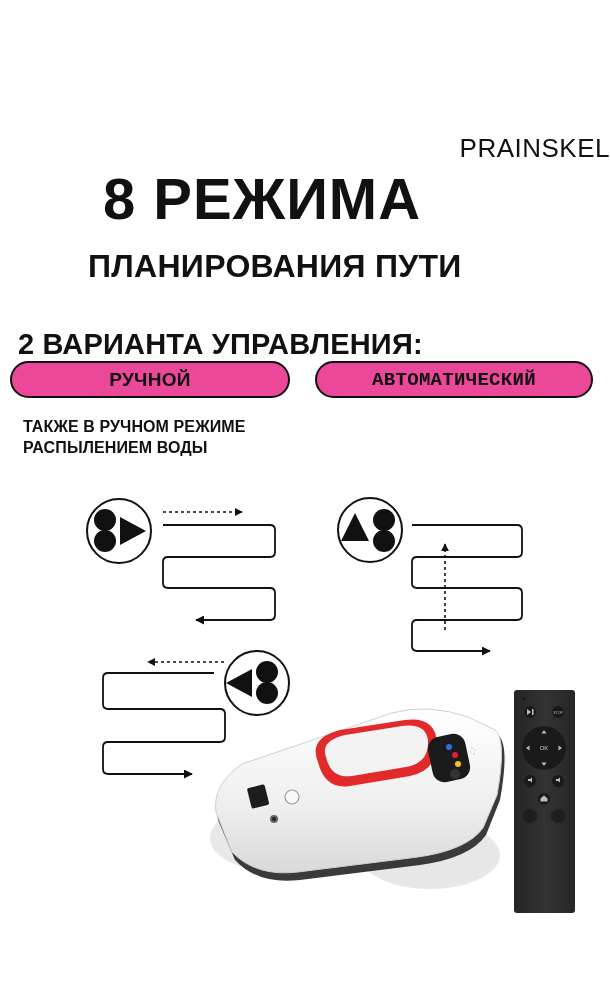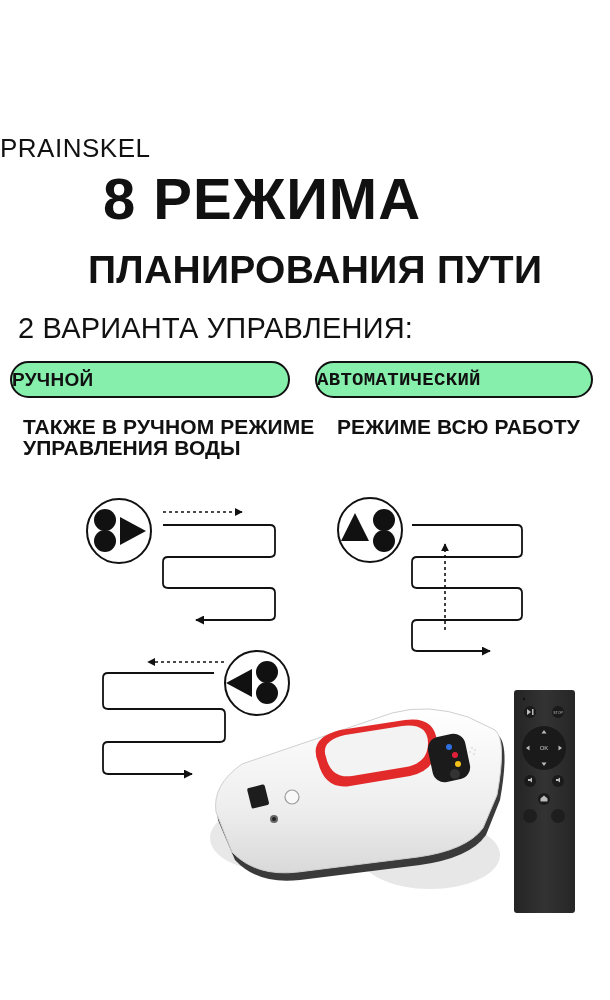--- a/index.html
+++ b/index.html
@@ -1,25 +1,25 @@
 <!DOCTYPE html>
 <html><head>
 <meta charset="utf-8">
 <style>
   html,body{margin:0;padding:0;background:#ffffff;}
   body{width:610px;height:1000px;position:relative;overflow:hidden;font-family:"Liberation Sans","DejaVu Sans",sans-serif;color:#111;}
   .abs{position:absolute;}
-  .brand{left:0;width:610px;top:133px;text-align:left;font-size:26px;letter-spacing:0.5px;color:#111;}
+  .brand{left:0;width:610px;top:133px;text-align:right;font-size:26px;letter-spacing:0.5px;color:#111;}
   .title{left:103px;top:170px;font-size:58px;font-weight:bold;letter-spacing:1px;line-height:1;}
-  .subtitle{left:88px;top:250px;font-size:39px;font-weight:bold;line-height:1;letter-spacing:0.3px;}
-  .variants{left:18px;top:314px;font-size:29px;font-weight:normal;line-height:1;letter-spacing:0.2px;}
-  .pill{height:37px;border:2.5px solid #111;border-radius:22px;display:flex;align-items:center;justify-content:flex-start;font-size:19px;font-weight:bold;letter-spacing:0.3px;background:#86efac;cursor:pointer;box-sizing:border-box;}
+  .subtitle{left:88px;top:250px;font-size:32px;font-weight:bold;line-height:1;letter-spacing:0.3px;}
+  .variants{left:18px;top:330px;font-size:29px;font-weight:bold;line-height:1;letter-spacing:0.2px;}
+  .pill{height:37px;border:2.5px solid #111;border-radius:22px;display:flex;align-items:center;justify-content:center;font-size:19px;font-weight:bold;letter-spacing:0.3px;background:#ec4899;cursor:pointer;box-sizing:border-box;}
   .pill-manual{left:10px;top:361px;width:280px;}
   .pill-auto{left:315px;top:361px;width:278px;font-family:Liberation Mono, monospace;}
-  .desc{font-size:21px;font-weight:bold;line-height:21px;letter-spacing:0.1px;}
+  .desc{font-size:16px;font-weight:bold;line-height:21px;letter-spacing:0.1px;}
   .desc-manual{left:23px;top:416px;width:300px;}
   .desc-auto{left:337px;top:416px;width:270px;}
   .desc span{display:block;white-space:nowrap;}
   svg{position:absolute;left:0;top:0;}
 </style>
 </head>
 <body>
 
 <div class="abs brand">PRAINSKEL</div>
 <div class="abs title">8 РЕЖИМА</div>
@@ -28,24 +28,23 @@
 
 <div class="abs pill pill-manual">
   <span>РУЧНОЙ</span>
 </div>
 <div class="abs pill pill-auto">
   <span>АВТОМАТИЧЕСКИЙ</span>
 </div>
 
 <div class="abs desc desc-manual">
   <span>ТАКЖЕ В РУЧНОМ РЕЖИМЕ</span>
-  <span>УПРАВЛЕНИЯ ВОДЫ</span>
+  <span>РАСПЫЛЕНИЕМ ВОДЫ</span>
 </div>
 <div class="abs desc desc-auto">
-  <span>РЕЖИМЕ ВСЮ РАБОТУ</span>
 </div>
 
 <svg width="610" height="1000" viewBox="0 0 610 1000">
   <defs>
     <marker id="ah" viewBox="0 0 10 10" refX="9" refY="5" markerWidth="5" markerHeight="5" orient="auto-start-reverse">
       <path d="M0,0 L10,5 L0,10 z" fill="#111"></path>
     </marker>
     <linearGradient id="body" x1="0" y1="0" x2="0" y2="1">
       <stop offset="0" stop-color="#ffffff"></stop>
       <stop offset="0.6" stop-color="#eeeeee"></stop>

